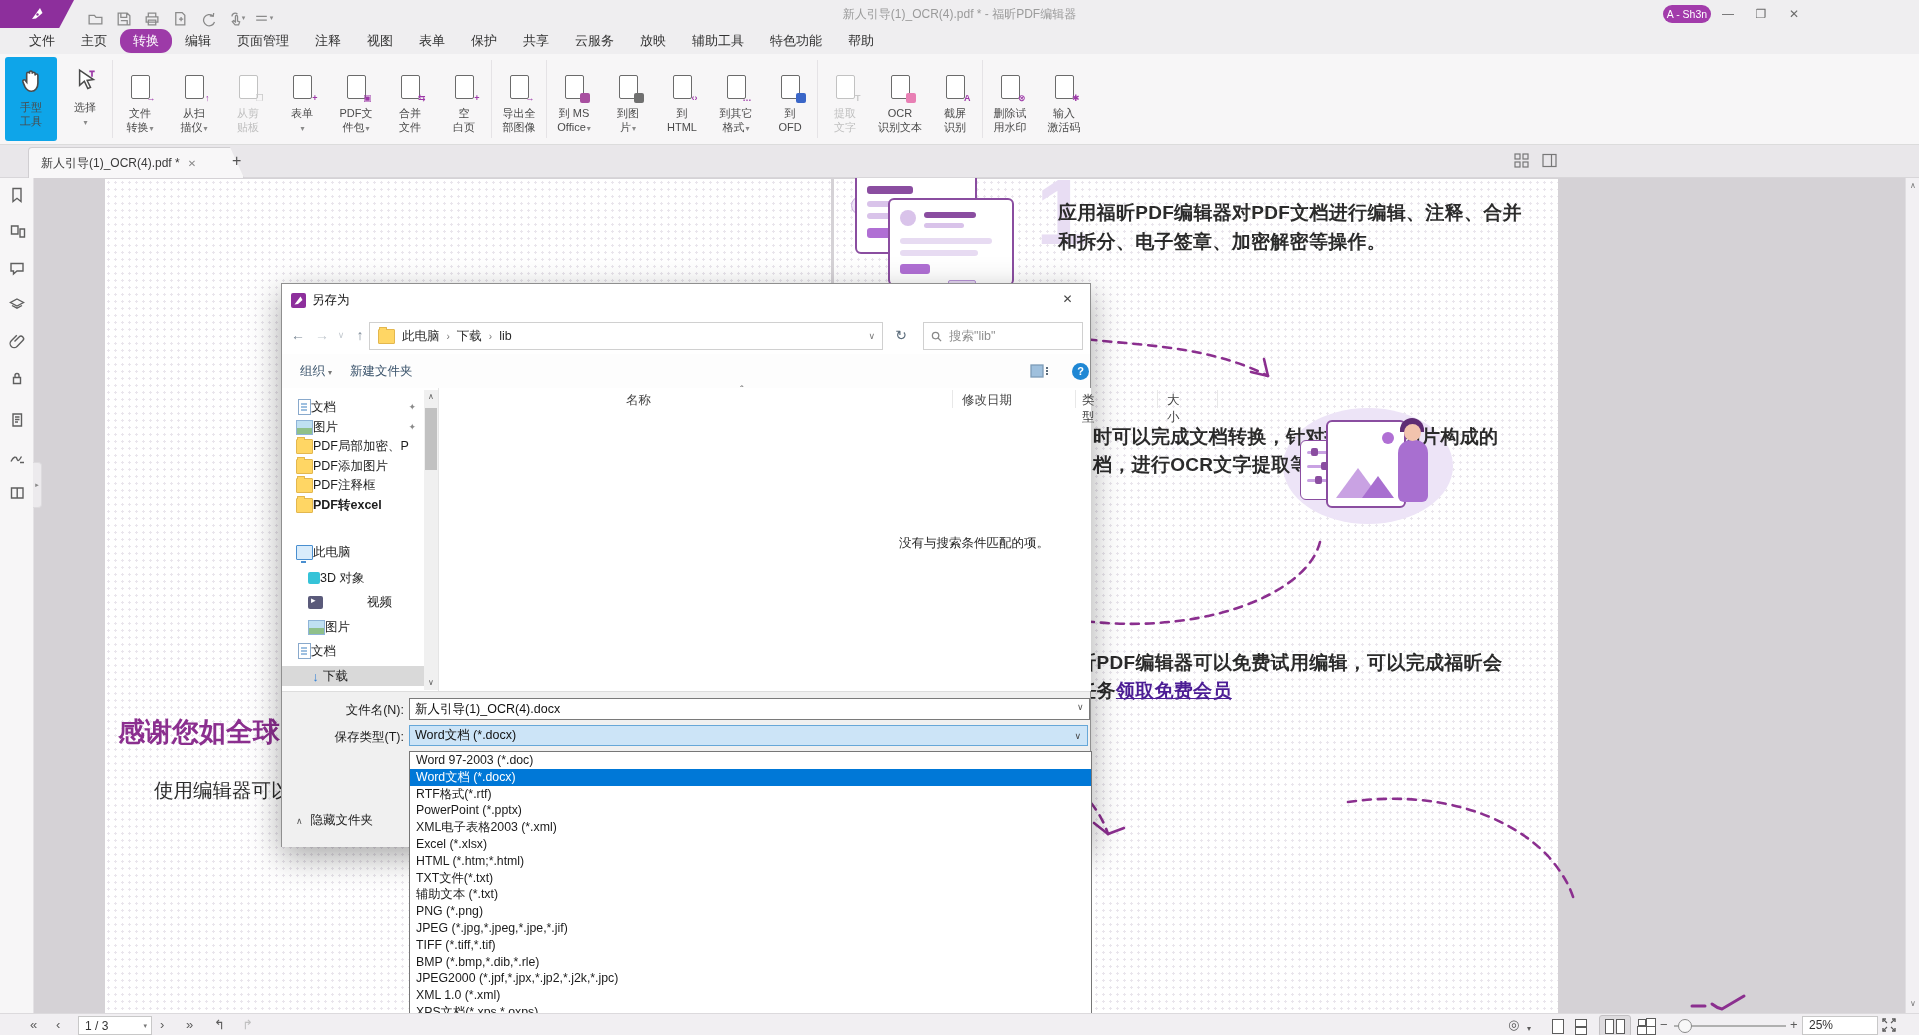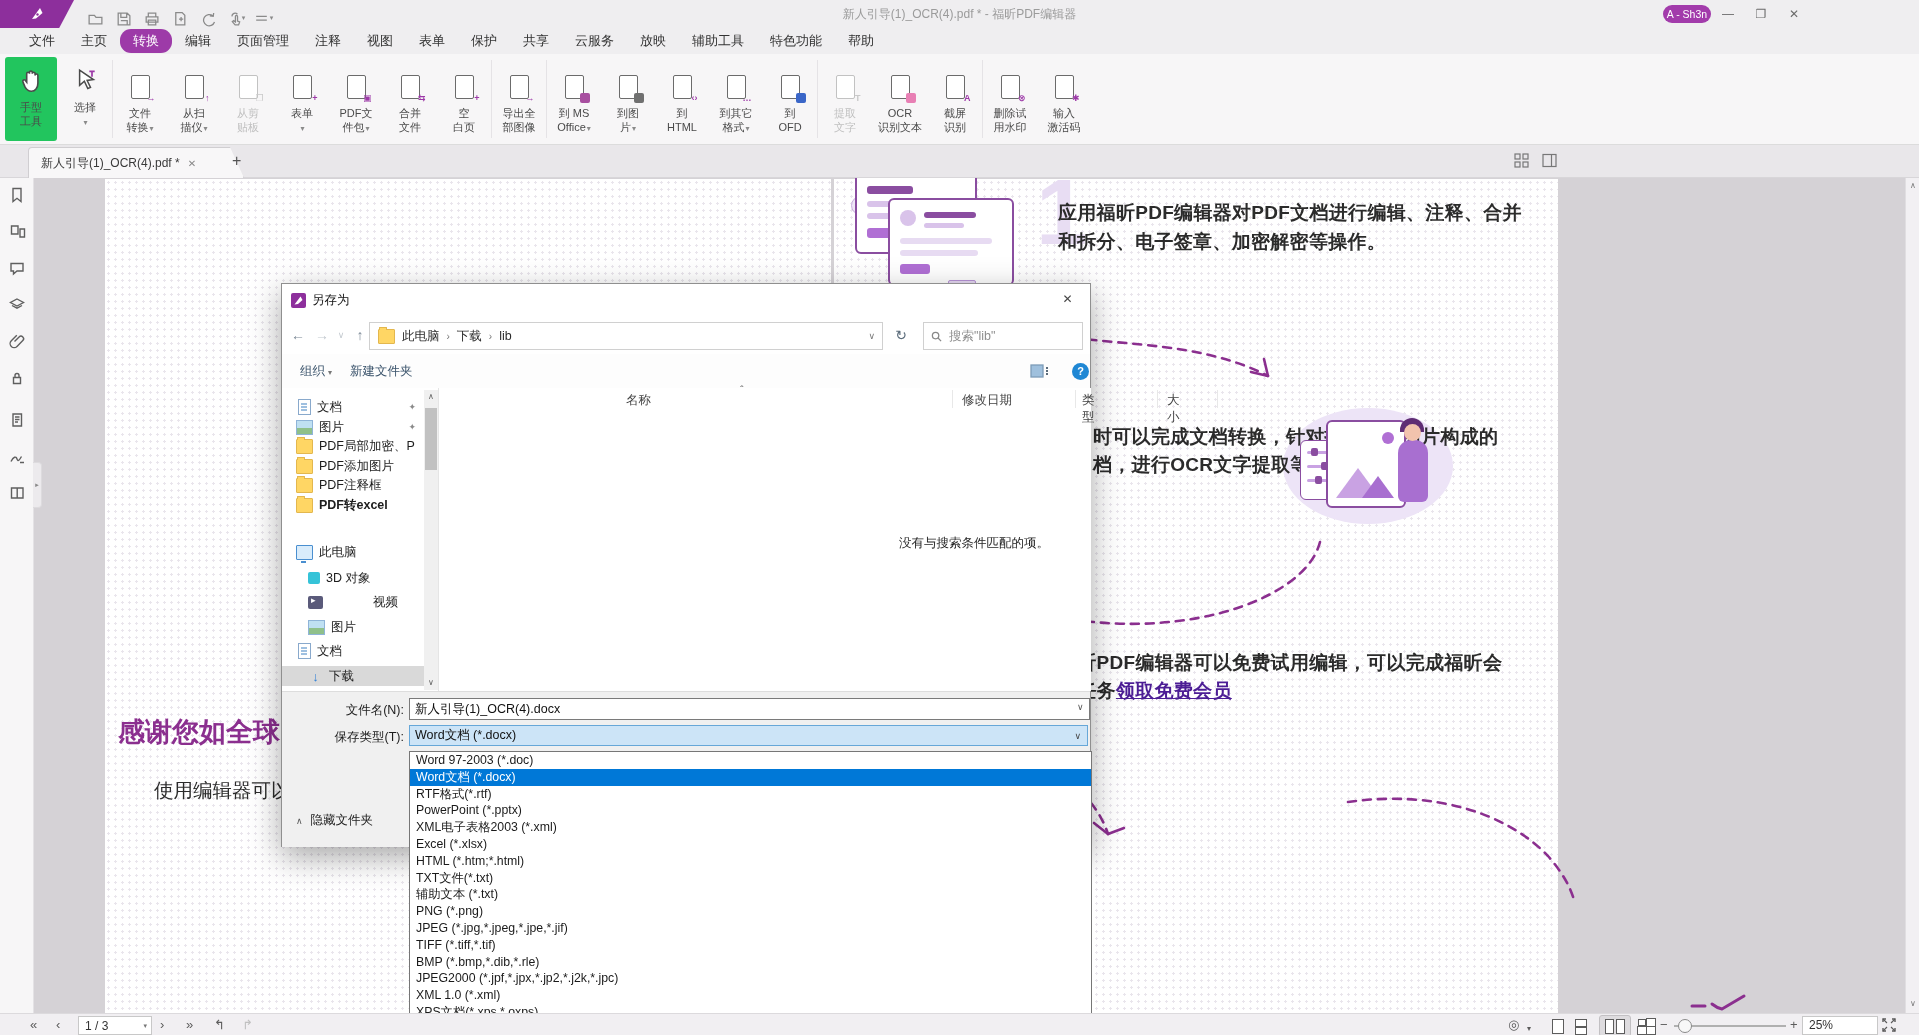--- a/index.html
+++ b/index.html
@@ -29,21 +29,21 @@
   background:#fbfafb;display:flex;align-items:center;padding-left:7px;color:#9a9a9a;font-size:12px}
 #menu-filter{left:1620px;top:33px;color:#777}
 #menu-more{left:1786px;top:31px;color:#666;font-size:13px}
 
 
 #ribbon{left:0;top:54px;width:1919px;height:90px;background:#f7f6f7;border-bottom:1px solid #dcdcdc;
   z-index:480;display:flex;align-items:stretch;padding-left:4px}
 .rgroup{display:flex;align-items:stretch}
 .rgroup + .rgroup{border-left:1px solid #e5e3e6;margin:6px 0}
 .ritem{min-width:42px;padding:0 5px;margin:3px 1px;display:flex;flex-direction:column;align-items:center;border-radius:3px}
-.ritem.active{background:#22c55e}
+.ritem.active{background:#0ea5e9}
 .ritem .icwrap{height:40px;display:flex;align-items:center;justify-content:center;margin-top:4px}
 .ric{width:17px;height:22px;border:1.5px solid #6b6b6b;border-radius:2px;background:#fff;position:relative}
 .ritem.disabled .ric{border-color:#c2c2c2}
 .rbadge{position:absolute;right:-7px;bottom:-5px;font-size:9px;font-weight:bold;color:#9d3aa8;line-height:9px}
 .rbadge.bg{width:10px;height:10px;border-radius:2px}
 .ritem.disabled .rbadge{color:#c9c9c9}
 .rlbl{font-size:11px;color:#4a4a4a;line-height:13.5px;white-space:nowrap;text-align:center}
 .ritem.disabled .rlbl{color:#c0c0c0}
 .rcaret{font-size:8px;color:#8a8a8a;margin-left:1px}
 
@@ -104,21 +104,21 @@
 #dlg-search .mag{margin:0 7px;color:#777}
 #dlg-cmdrow{left:0;top:70px;width:100%;height:34px;background:#fdfdfd;border-bottom:1px solid #e3e3e3;display:flex;align-items:center}
 .cmd{color:#3a536b;margin-left:18px;white-space:nowrap}
 .cmd .caret{font-size:8px;color:#777;margin-left:3px}
 #view-btn{position:absolute;left:748px;color:#5a6b7a}
 #help-btn{position:absolute;left:790px;width:17px;height:17px;background:#1f87d4;color:#fff;border-radius:50%;
   text-align:center;line-height:17px;font-size:11px;font-weight:bold}
 #dlg-body{left:0;top:104px;width:100%;height:303px;background:#fff}
 #tree{left:0;top:104px;width:142px;height:303px;background:#fff;overflow:hidden}
 .trow{position:absolute;left:0;width:140px;height:20px;display:flex;align-items:center;white-space:nowrap}
-.trow .lbl{margin-left:6px;color:#1d1d1d}
+.trow .lbl{color:#1d1d1d}
 .trow.sel{background:#d9d9d9;width:142px}
 .trow .pin{position:absolute;right:6px;color:#8a8a8a;font-size:9px}
 .ticon{width:15px;height:13px;margin-left:14px;position:relative;flex:none}
 .ticon.indent{margin-left:26px}
 .ticon.folder{background:#ffd664;border:1px solid #e3b74e;border-radius:1px}
 .ticon.folder:before{content:"";position:absolute;left:0;top:-3px;width:6px;height:2px;background:#ffd664;border:1px solid #e3b74e;border-bottom:none;border-radius:1px 1px 0 0}
 .ticon.doc{background:#fff;border:1px solid #89a9cc;height:14px;width:11px;margin-left:16px}
 .ticon.doc:before{content:"";position:absolute;left:2px;top:3px;width:6px;height:1.5px;background:#9fc0e0;box-shadow:0 3px 0 #9fc0e0,0 6px 0 #9fc0e0}
 .ticon.image{background:linear-gradient(180deg,#bfe0f2 55%,#8fc08a 55%);border:1px solid #8fb4d8}
 .ticon.computer{background:#d9ecfb;border:1.5px solid #4a8fd0;border-radius:1px}

